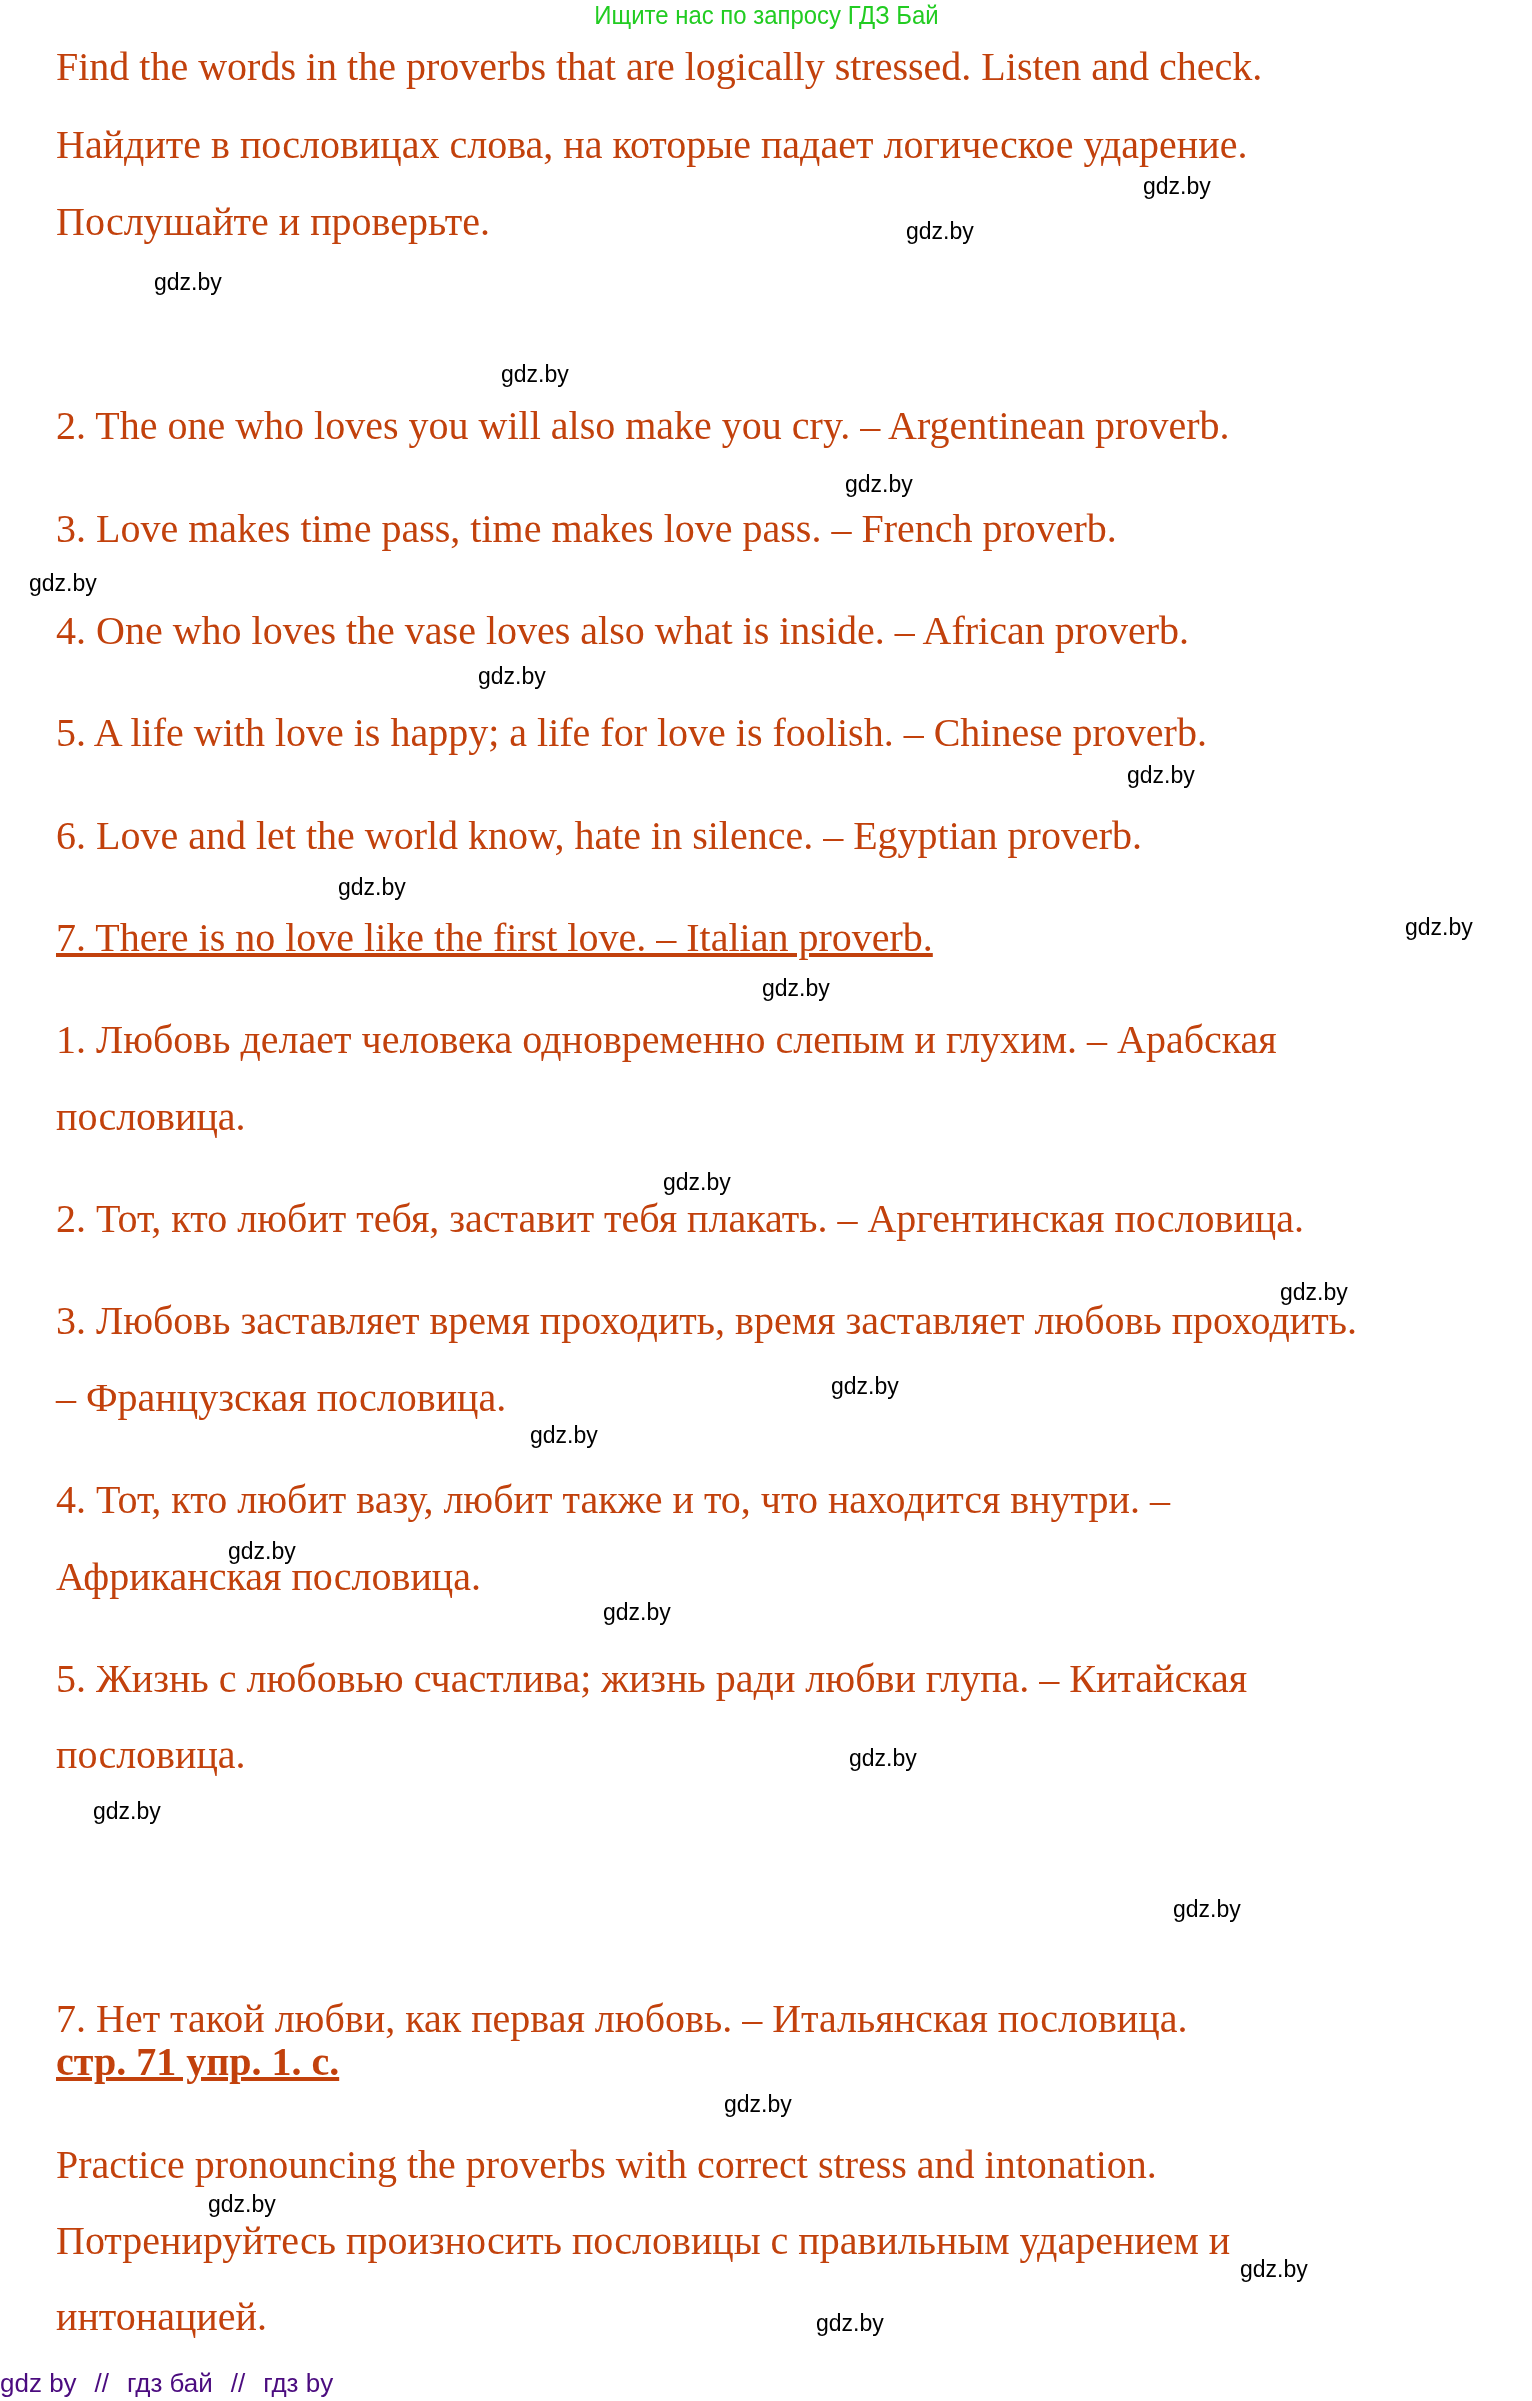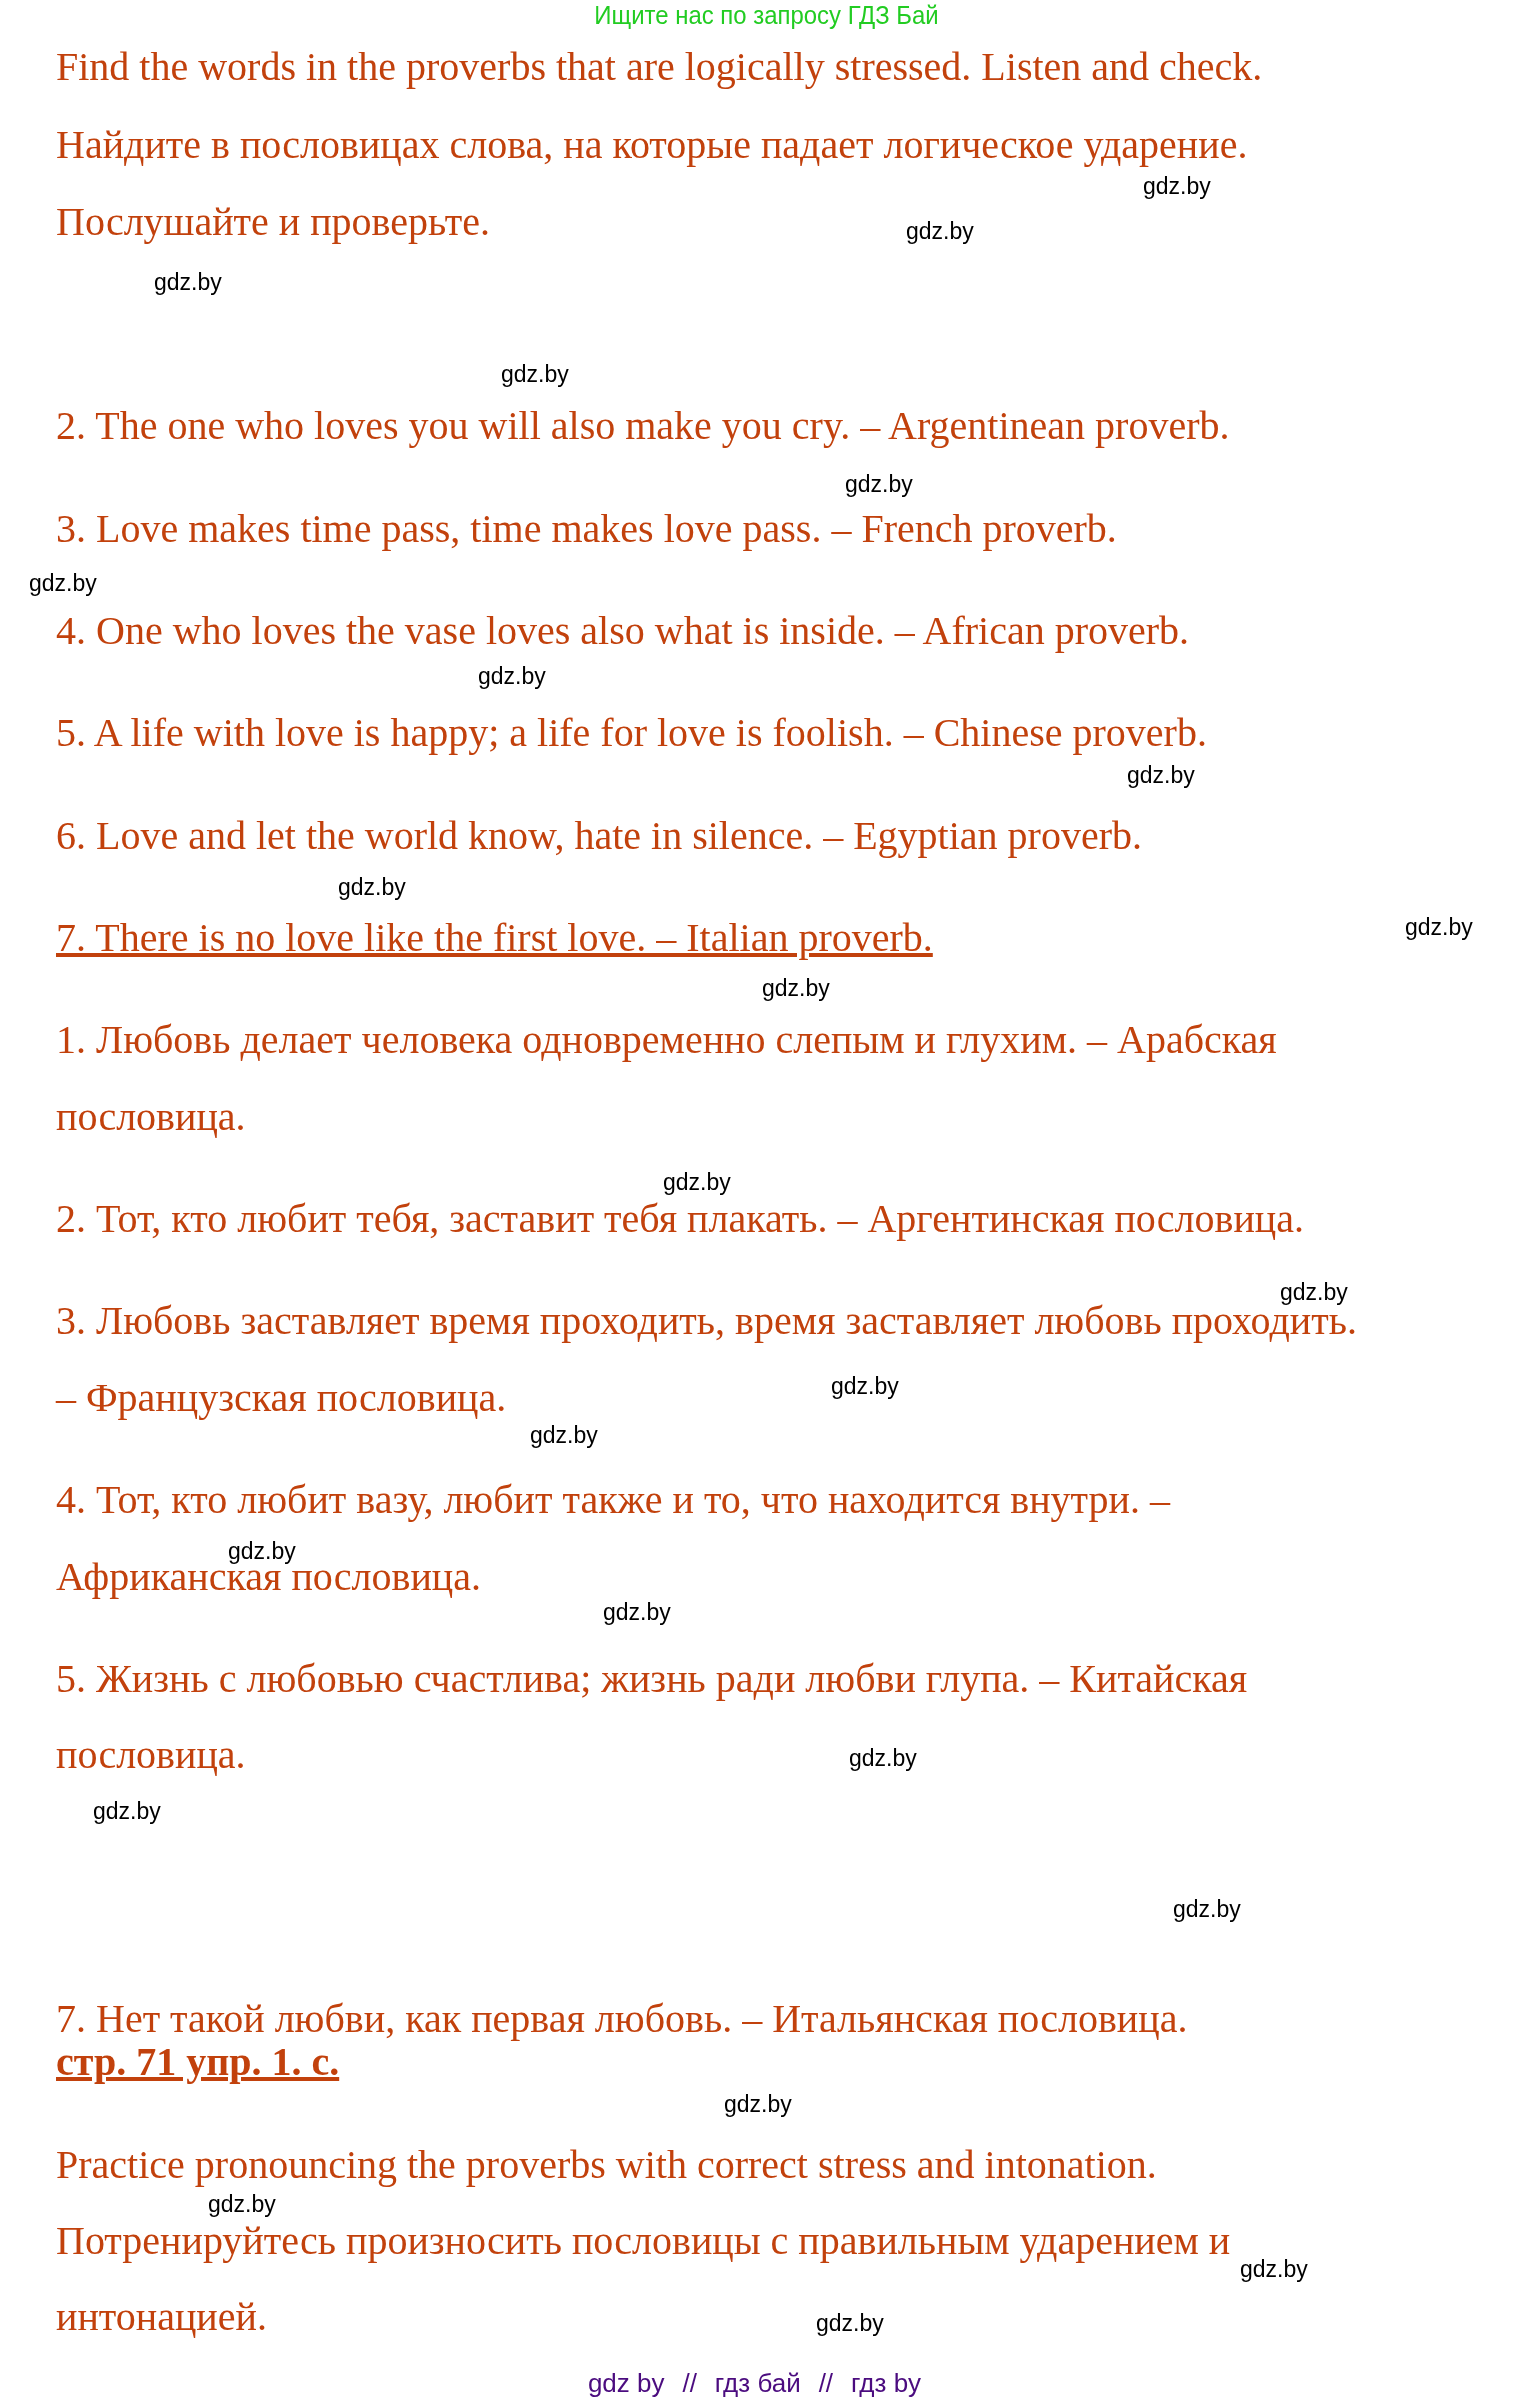--- a/index.html
+++ b/index.html
@@ -18,21 +18,21 @@
     margin-left: 33px;
   }
   .line.bold { font-weight: bold; }
   .wm {
     position: absolute; white-space: nowrap;
     font-family: "Liberation Sans", sans-serif; font-size: 23px; line-height: 26px;
     color: #000000;
   }
   .footer {
     position: absolute; left: 0; width: 1509px; top: 2366px; height: 34px;
-    text-align: center; font-family: "Liberation Sans", sans-serif;
+    font-family: "Liberation Sans", sans-serif;
     font-size: 26px; line-height: 34px; color: #4b0c7f;
   }
   .footer .sep { margin: 0 10.7px; }
 </style>
 </head>
 <body>
 
 <div class="page">
 
   <div class="header-banner">Ищите нас по запросу ГДЗ Бай</div>

